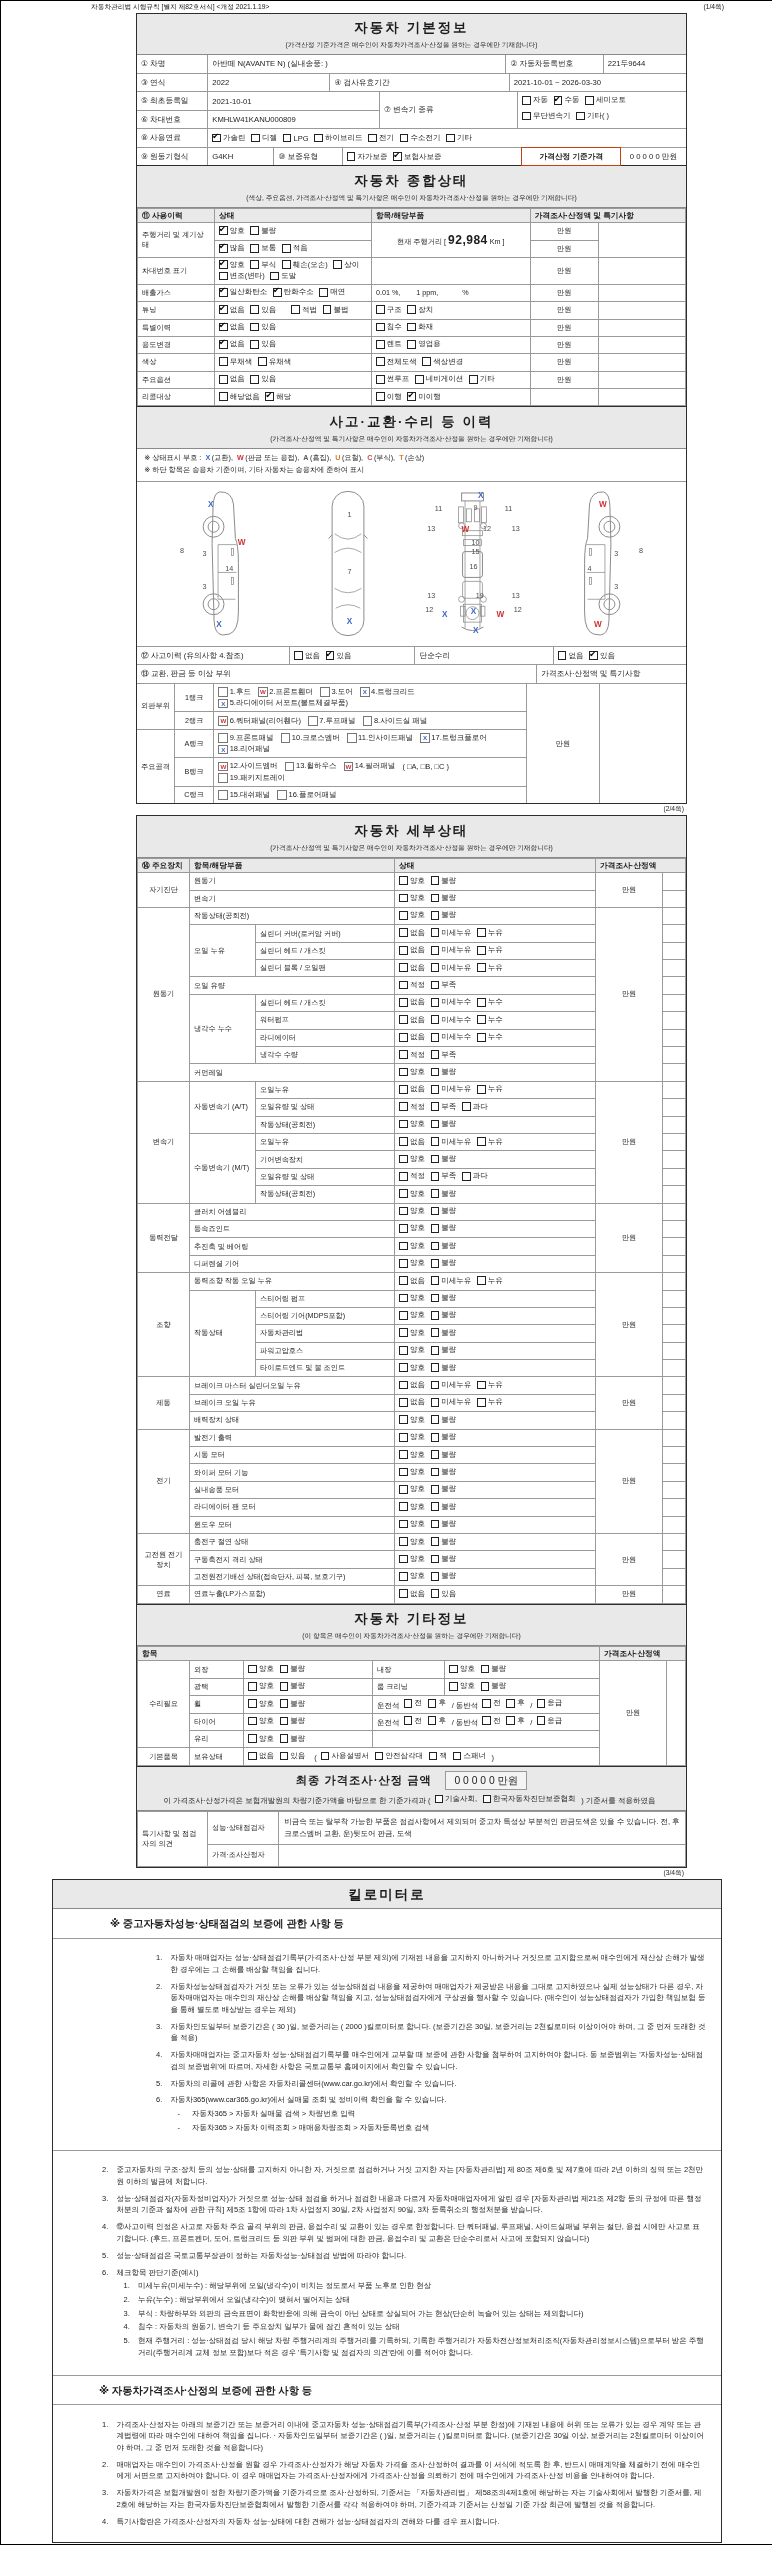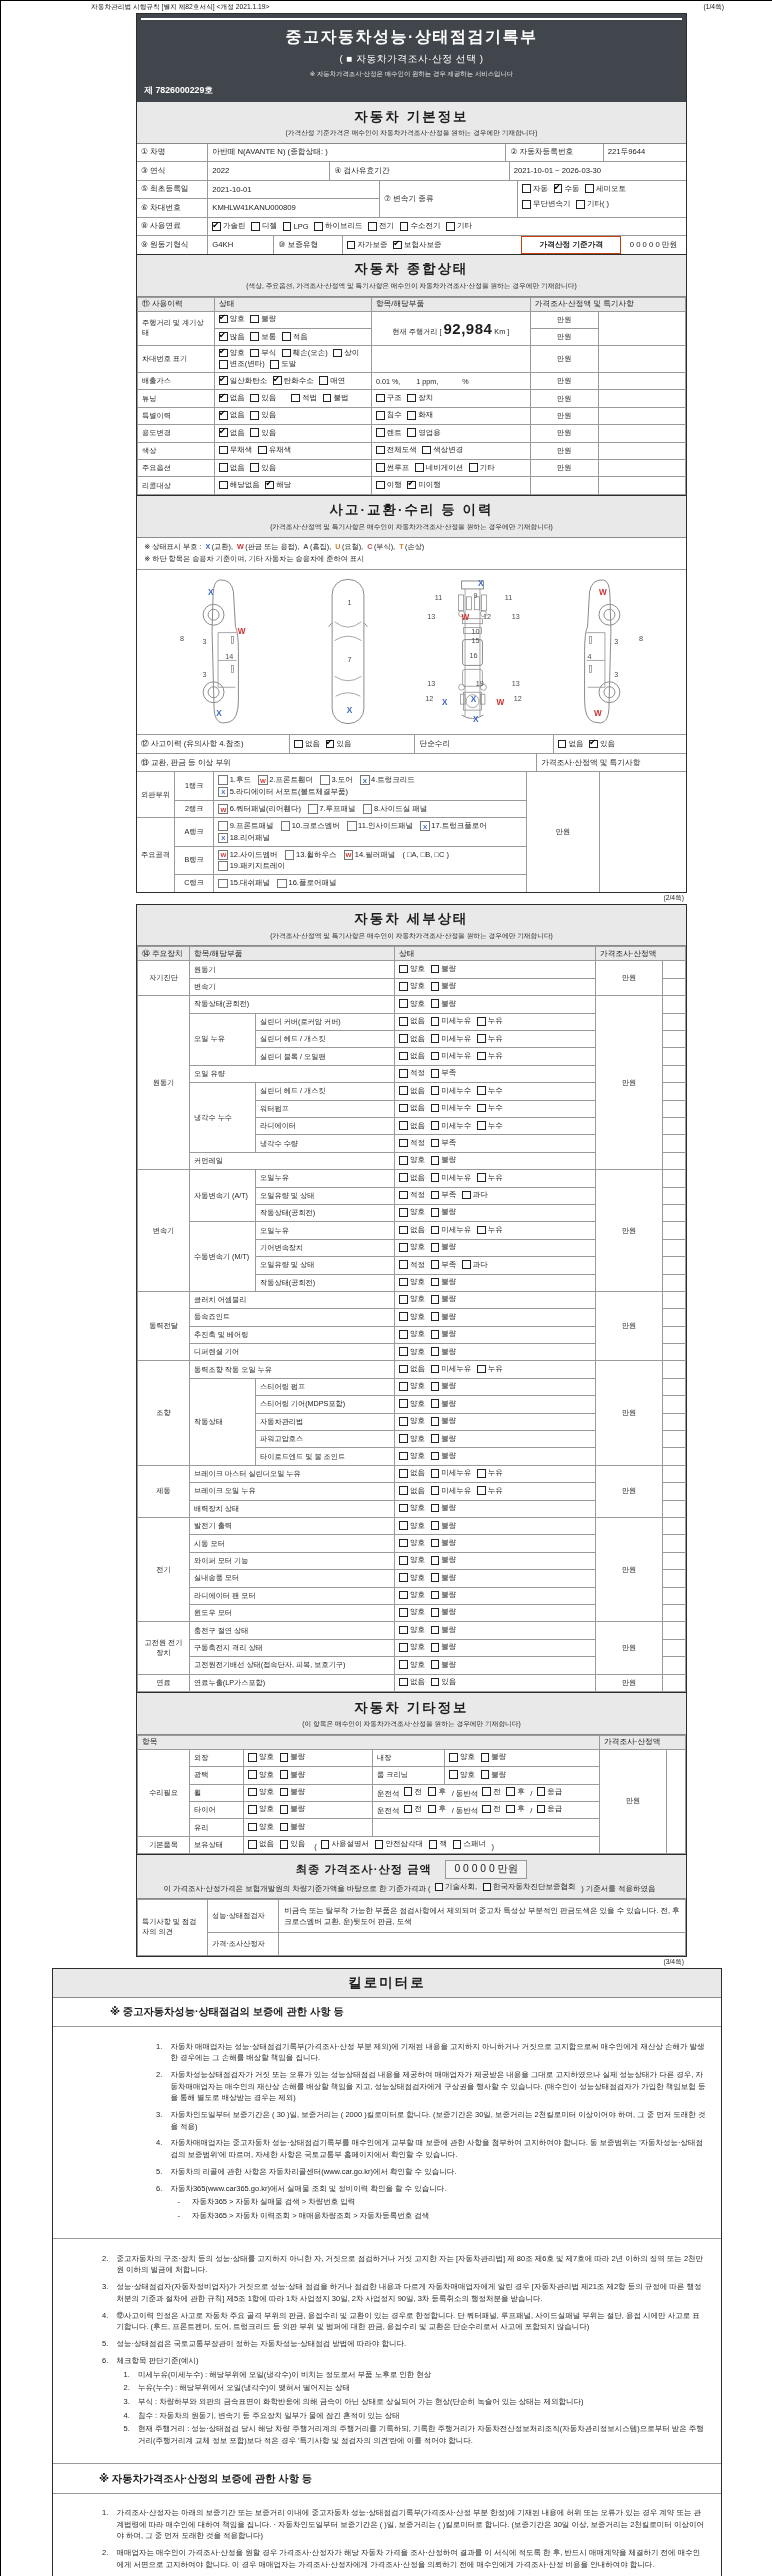--- a/index.html
+++ b/index.html
@@ -22,32 +22,32 @@
   .secHead.first{border-top:none;}
   .secTitle{font-size:13.4px;font-weight:bold;letter-spacing:2.1px;text-align:center;}
   .secSub{font-size:6.7px;margin-top:3.6px;}
   
   .fr{display:flex;border-bottom:0.5px solid #9a9a9a;min-height:17.5px;align-items:stretch;}
   .fc{border-right:0.5px solid #9a9a9a;padding:2.6px 4.1px;font-size:7.7px;display:flex;align-items:center;}
   .fc:last-child{border-right:none;}
   .lab{background:#fff;}
   table{border-collapse:collapse;width:100%;}
   td,th{border:0.5px solid #9a9a9a;font-size:7.2px;padding:1.5px 4.1px;vertical-align:middle;}
-  th{background:#e9e9e9;font-weight:normal;text-align:left;font-size:7.7px;}
+  th{background:#e9e9e9;font-weight:bold;text-align:left;font-size:7.7px;}
   .tb td{height:13.4px;}
   .center{text-align:center;}
   .price{width:58px;text-align:center;}
   .blankCol{width:77px;}
   
   .ck{display:inline-flex;align-items:center;margin-right:5.7px;white-space:nowrap;}
   .cb{display:inline-block;width:6.7px;height:6.7px;border:1px solid #222;background:#fff;margin-right:2.1px;position:relative;flex:none;}
   .cb.on::after{content:"✔";position:absolute;left:-1px;top:-3.6px;font-size:8.2px;font-weight:bold;color:#000;}
   .cklab{font-size:7.5px;}
   .sgt{margin-right:4.1px;font-size:7.5px;}
-  .mileNum{font-size:15px;font-weight:bold;letter-spacing:0.5px;}
+  .mileNum{font-size:12px;font-weight:bold;letter-spacing:0.5px;}
   .emiss{white-space:pre;}
   .basePriceCell{border:1px solid #c2410c;margin:-0.5px;font-weight:bold;}
   
   .legend{font-size:7.2px;padding:4.1px 5.2px 1px 7.2px;}
   .legend .code{font-weight:bold;margin:0 1.5px 0 4.1px;}
   .legend2{font-size:7.2px;padding:1px 5.2px 5.2px 7.2px;border-bottom:0.5px solid #9a9a9a;}
   
   .diagWrap{display:flex;justify-content:space-evenly;padding:7.2px 15.5px 8.2px;border-bottom:0.5px solid #9a9a9a;}
   .panel{position:relative;width:103px;height:149px;}
   .panel svg{width:100%;height:100%;}
@@ -87,36 +87,29 @@
 <div class="frame">
 
   <div class="metaRow">
     <span>자동차관리법 시행규칙 [별지 제82호서식] &lt;개정 2021.1.19&gt;</span>
     <span>(1/4쪽)</span>
   </div>
 
   <div class="narrow">
     <div class="box">
 
-      <div class="darkHead">
-        <div class="stripe"></div>
-        <div class="dhTitle">중고자동차성능·상태점검기록부</div>
-        <div class="dhSub">( ■ 자동차가격조사·산정 선택 )</div>
-        <div class="dhNote">※ 자동차가격조사·산정은 매수인이 원하는 경우 제공하는 서비스입니다</div>
-        <div class="dhDoc">제 7826000229호</div>
-      </div>
 
       <div class="secHead first">
         <div class="secTitle">자동차 기본정보</div>
         <div class="secSub">(가격산정 기준가격은 매수인이 자동차가격조사·산정을 원하는 경우에만 기재합니다)</div>
       </div>
       <div>
         <div class="fr">
           <div class="fc lab" style="width:62px">① 차명</div>
-          <div class="fc" style="width:289px">아반떼 N(AVANTE N) (종합상태: )</div>
+          <div class="fc" style="width:289px">아반떼 N(AVANTE N) (실내송풍: )</div>
           <div class="fc lab" style="width:88px">② 자동차등록번호</div>
           <div class="fc" style="flex:1">221두9644</div>
         </div>
         <div class="fr">
           <div class="fc lab" style="width:62px">③ 연식</div>
           <div class="fc" style="width:113px">2022</div>
           <div class="fc lab" style="width:170px">④ 검사유효기간</div>
           <div class="fc" style="flex:1">2021-10-01 ~ 2026-03-30</div>
         </div>
         <div class="fr" style="border-bottom:none;">

